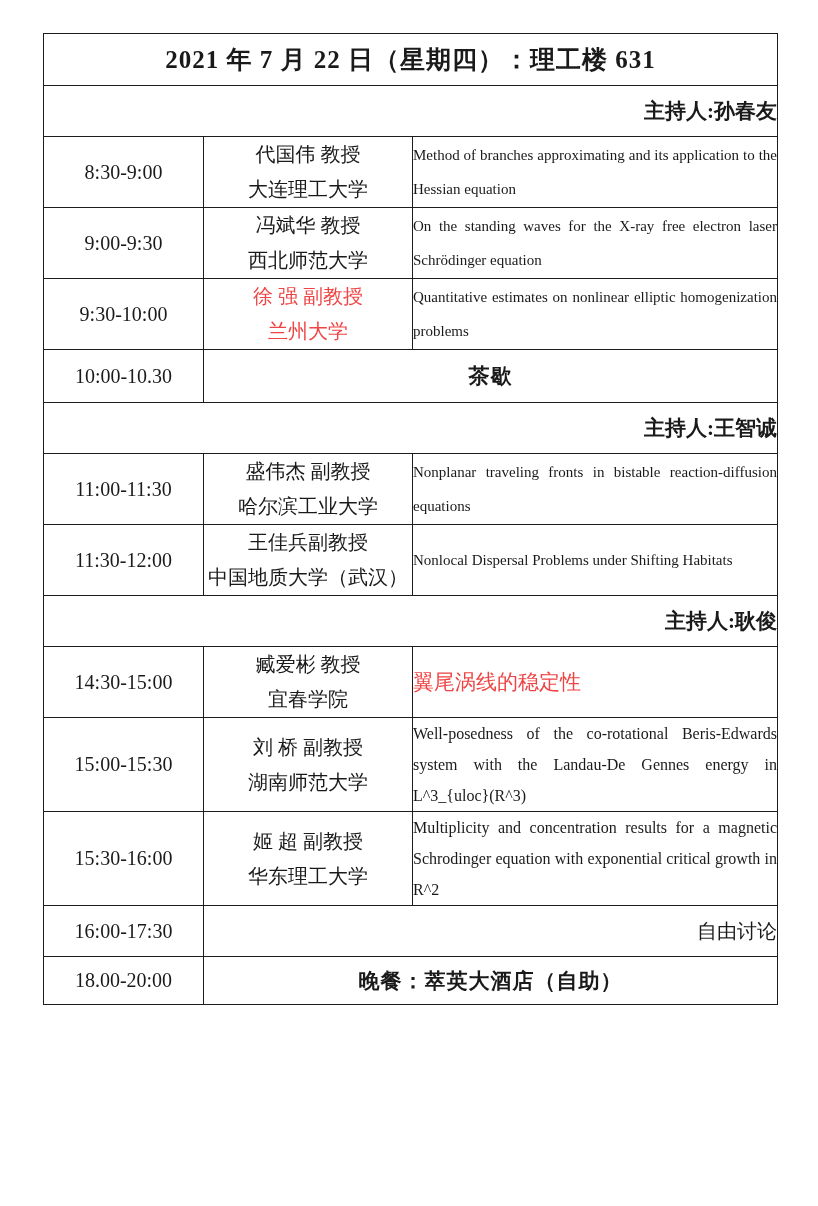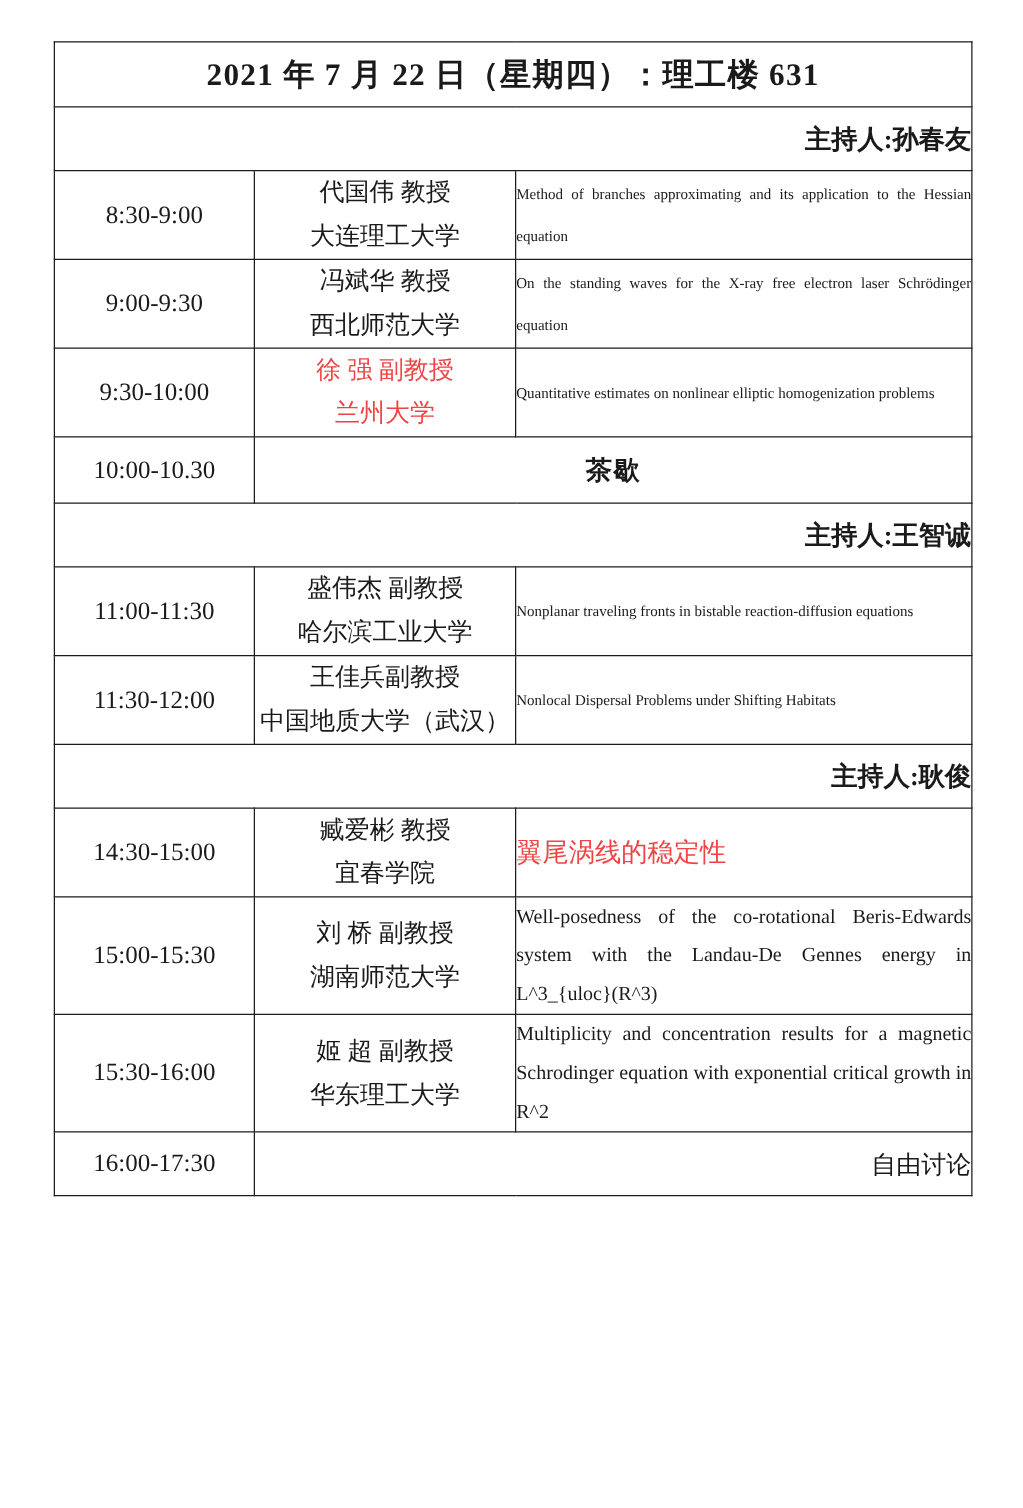--- a/index.html
+++ b/index.html
@@ -49,21 +49,21 @@
   td.time-cell {
     text-align: center;
     font-size: 20px;
   }
   td.speaker-cell {
     text-align: center;
     font-size: 20px;
     line-height: 35px;
   }
   td.talk-cell-en {
-    font-size: 12px;
+    font-size: 15px;
     line-height: 34px;
     text-align: justify;
     padding: 2px 10px 2px 12px;
   }
   td.talk-cell-cn {
     font-size: 21px;
     padding-left: 14px;
     text-align: left;
   }
   td.merged-center {
@@ -195,16 +195,20 @@
         <span class="spk-line">华东理工大学</span>
       </td>
       <td class="talk-cell-en" style="line-height:31px; font-size:16px;">Multiplicity and concentration results for a magnetic Schrodinger equation with exponential critical growth in R^2</td>
     </tr>
 
     <tr class="r-h53">
       <td class="time-cell">16:00-17:30</td>
       <td class="merged-left" colspan="2">自由讨论</td>
     </tr>
 
+    <tr class="r-h50">
+      <td class="time-cell">18.00-20:00</td>
+      <td class="merged-center" colspan="2">晚餐：萃英大酒店（自助）</td>
+    </tr>
 
   </tbody>
     </table>
 </div>
 
 </body></html>

